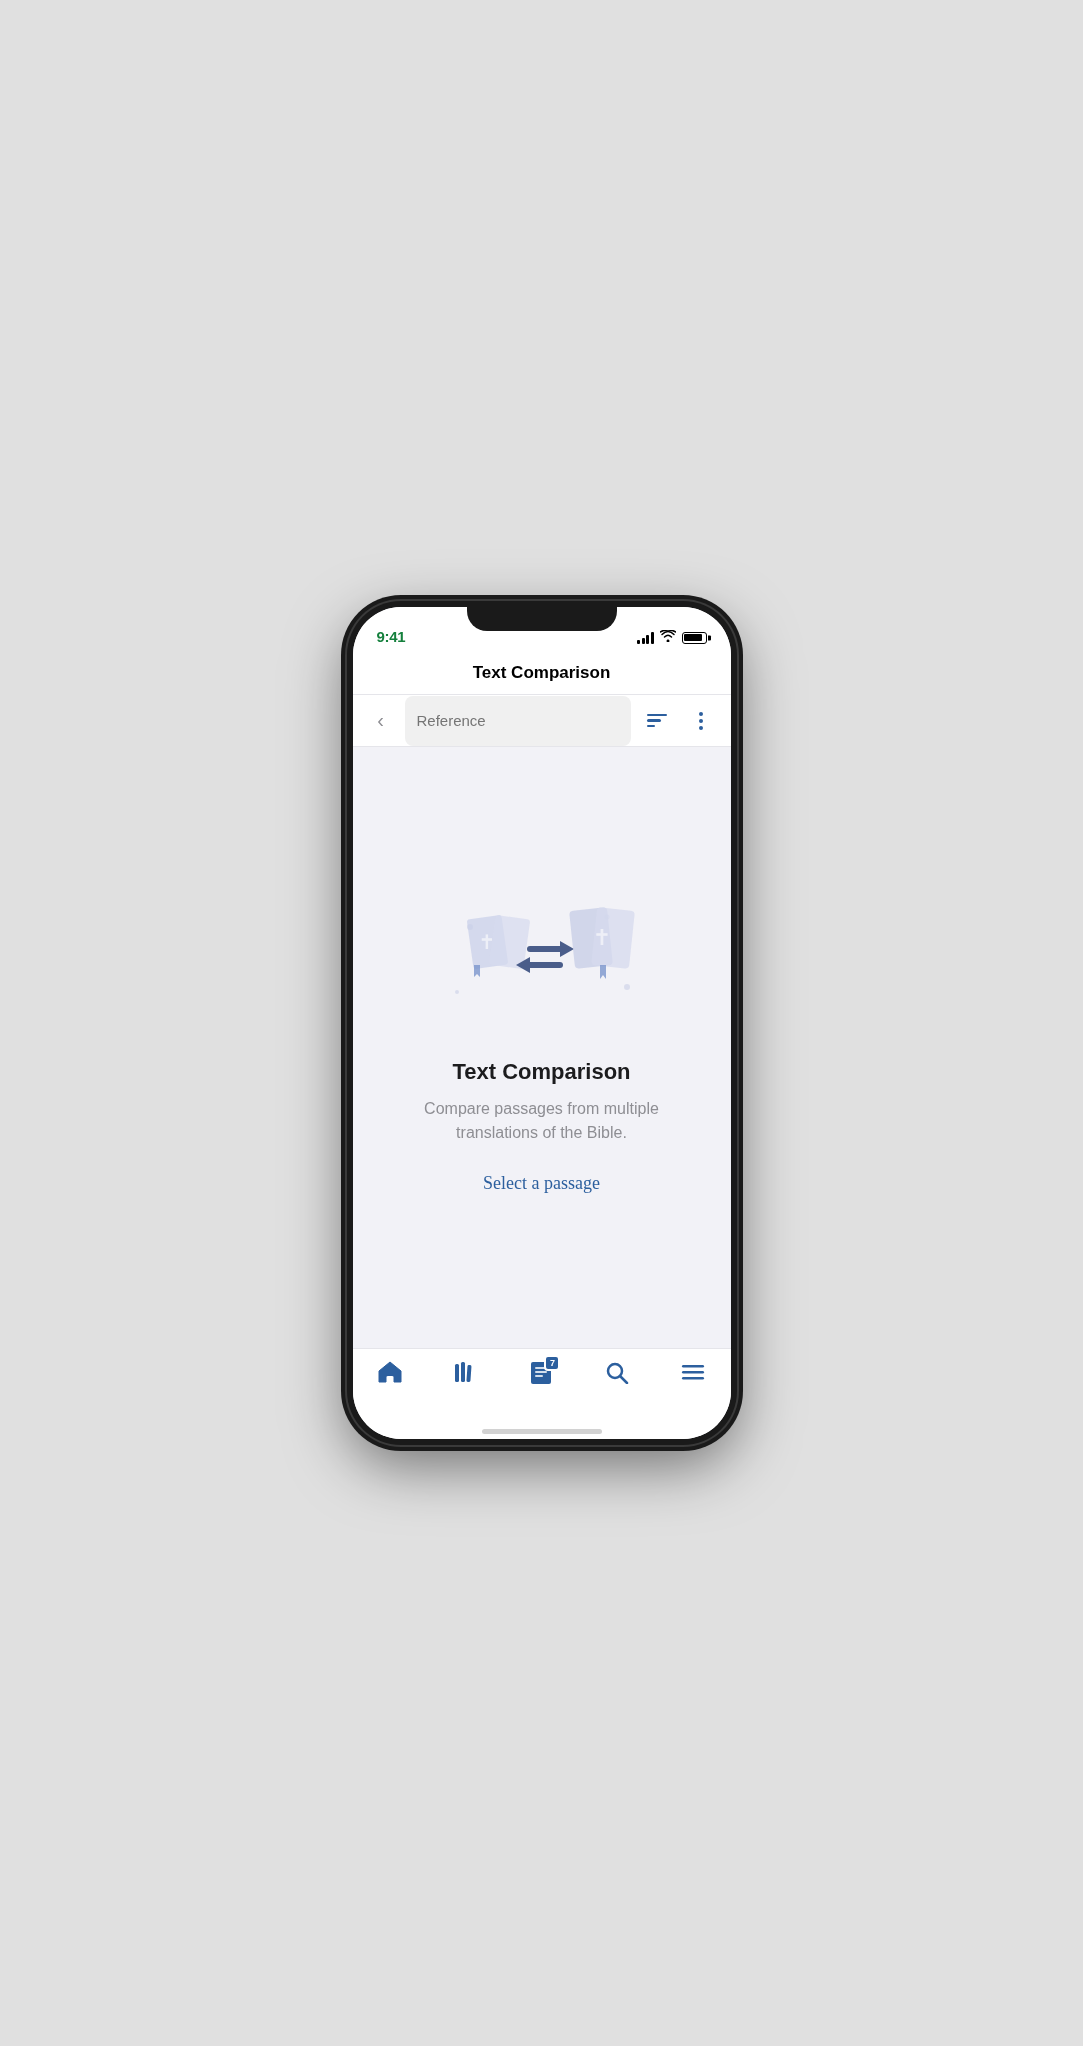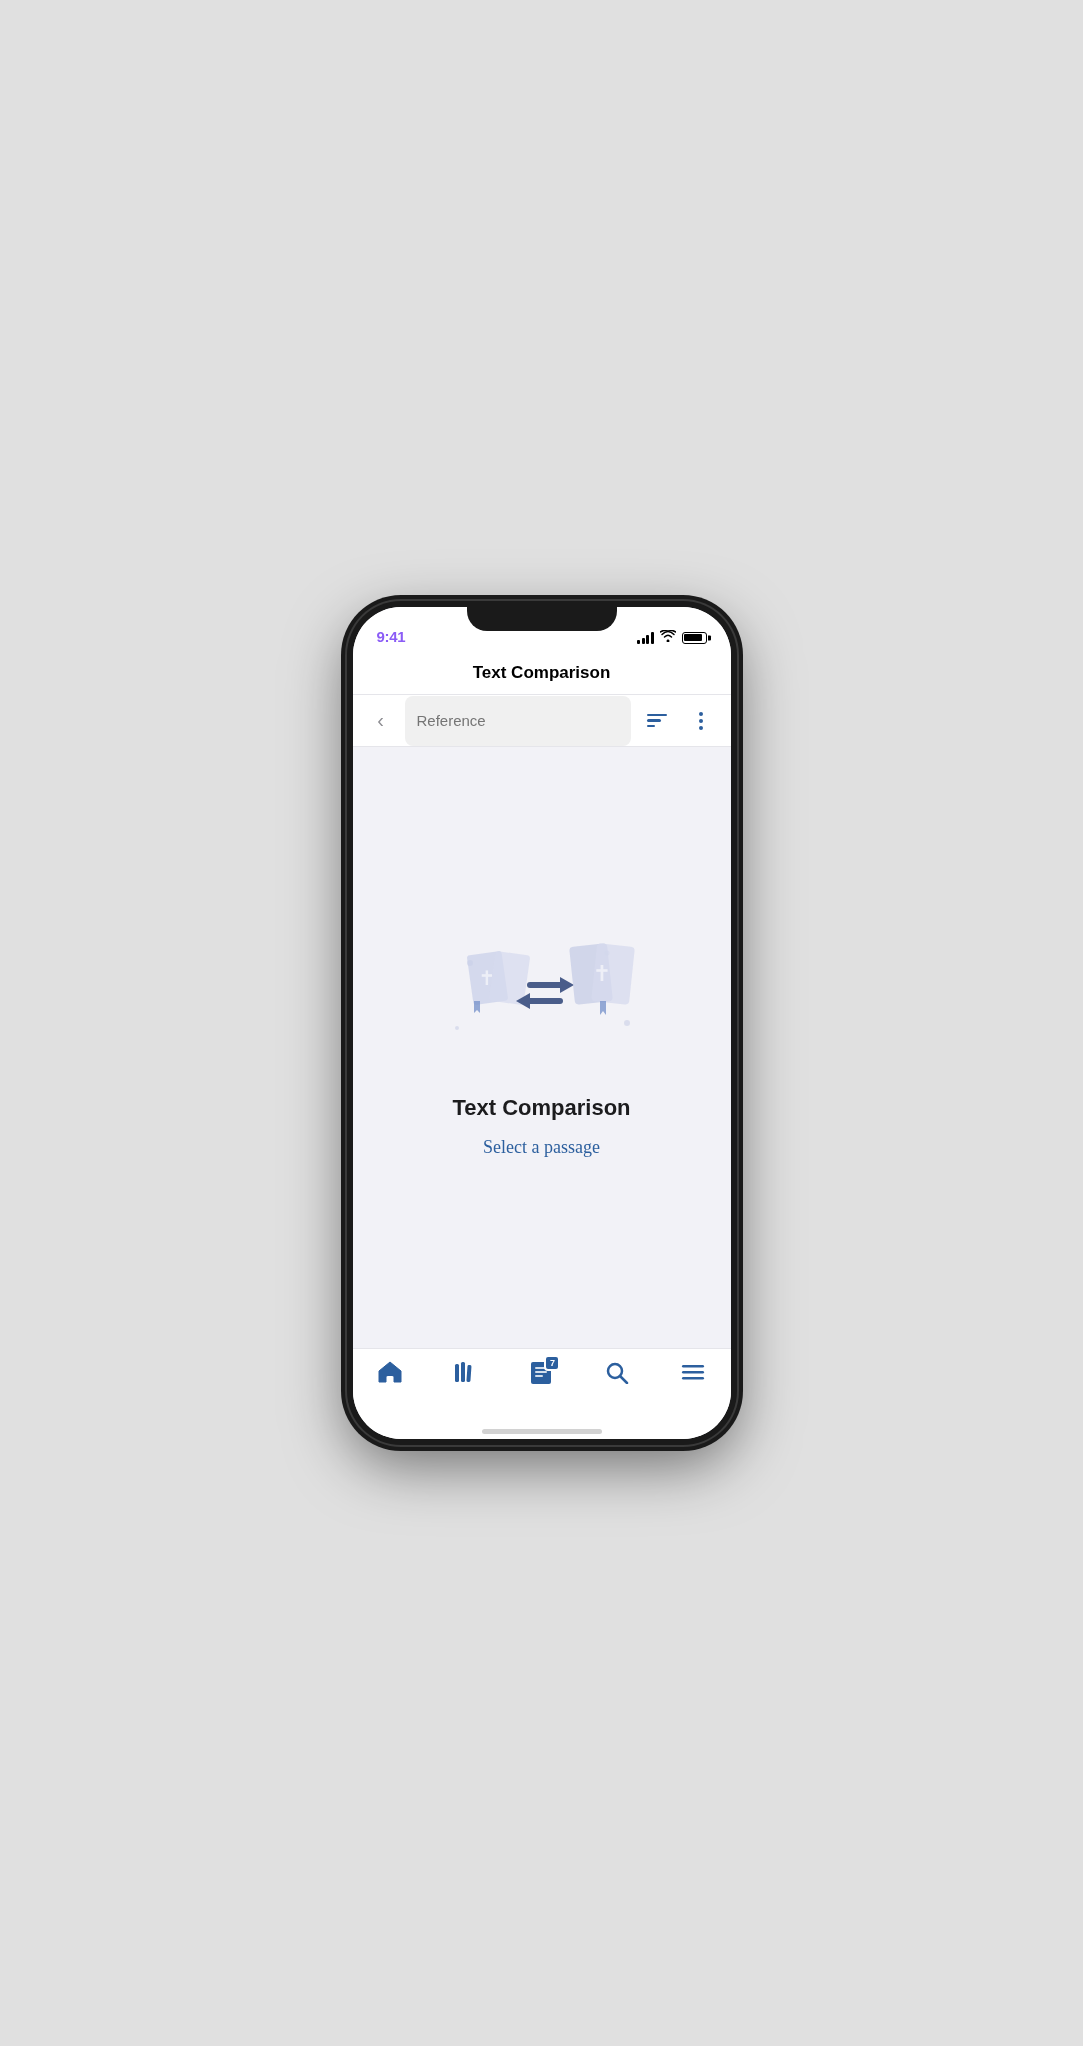--- a/index.html
+++ b/index.html
@@ -80,21 +80,21 @@
       justify-content: space-between;
       padding: 0 24px 6px;
       position: relative;
       z-index: 10;
       flex-shrink: 0;
     }
 
     .status-time {
       font-size: 15px;
       font-weight: 600;
-      color: #8b5cf6;
+      color: #15803d;
       letter-spacing: -0.3px;
     }
 
     .status-icons {
       display: flex;
       align-items: center;
       gap: 6px;
     }
 
     .signal-bars {
@@ -438,20 +438,21 @@
         <rect x="130" y="12" width="38" height="58" rx="4" fill="#c5cce5" opacity="0.75" transform="rotate(-6, 149, 41)"></rect>
 
         <rect x="152" y="12" width="38" height="58" rx="4" fill="#d5daee" opacity="0.75" transform="rotate(6, 171, 41)"></rect>
 
         <text x="160" y="48" text-anchor="middle" font-size="22" fill="white" opacity="0.6" font-weight="300">✝</text>
 
         <polygon points="158,68 164,68 164,82 161,78 158,82" fill="#7a95cc" opacity="0.8"></polygon>
       </svg>
 
       <h2 class="feature-title">Text Comparison</h2>
+      <p class="feature-description">Compare passages from multiple translations of the Bible.</p>
       <button class="select-passage-btn">Select a passage</button>
     </div>
 
     <div class="tab-bar">
       <div class="tab-item">
         <div class="tab-icon">
           <svg width="26" height="24" viewBox="0 0 26 24" fill="none">
             <path d="M13 2L2 11V22H9V16H17V22H24V11L13 2Z" fill="#2c5f9e" stroke="#2c5f9e" stroke-width="1" stroke-linejoin="round"></path>
             <rect x="10" y="16" width="6" height="7" rx="1" fill="white"></rect>
           </svg>

